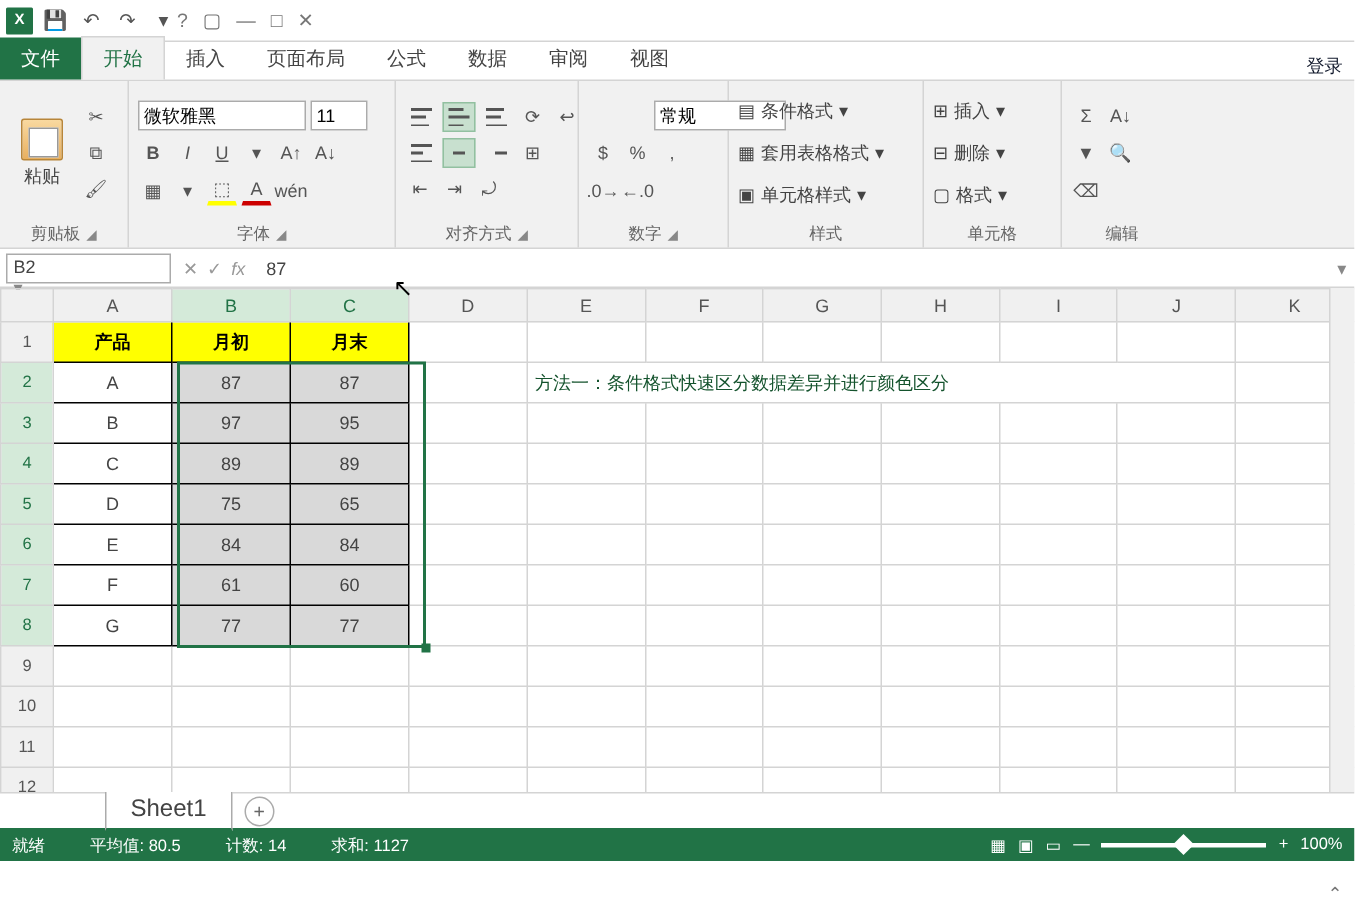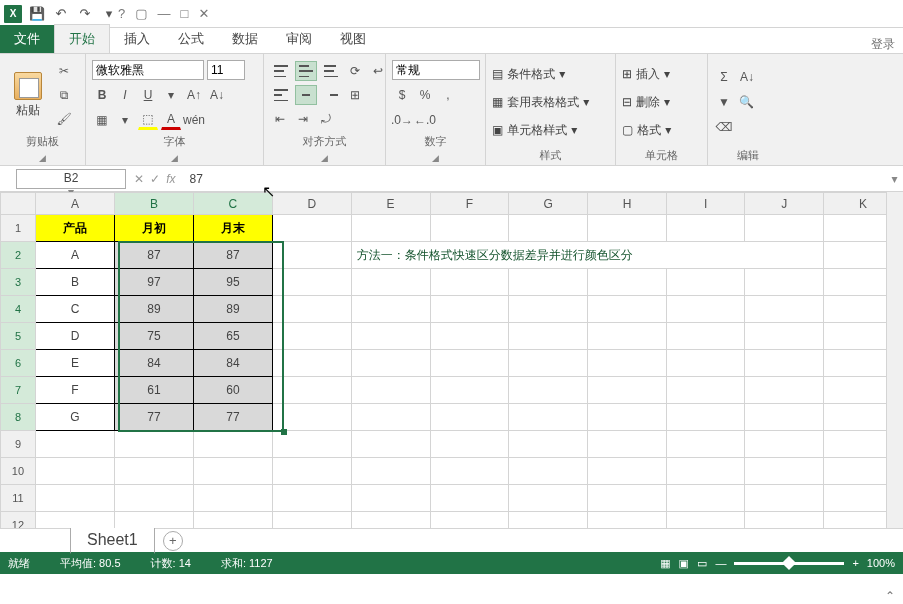--- a/index.html
+++ b/index.html
@@ -7,38 +7,38 @@
 .titlebar{height:28px;background:#fff;display:flex;align-items:center;border-bottom:1px solid #d4d4d4;}
 .titlebar .left{display:flex;align-items:center;gap:6px;padding-left:4px;}
 .app-icon{width:18px;height:18px;background:#217346;color:#fff;font-size:10px;font-weight:bold;display:flex;align-items:center;justify-content:center;border-radius:1px;}
 .qat-btn{width:18px;height:18px;display:flex;align-items:center;justify-content:center;color:#555;font-size:13px;}
 .titlebar .title{flex:1;text-align:center;font-size:12px;color:#666;}
 .titlebar .right{display:flex;align-items:center;gap:10px;padding-right:10px;color:#777;font-size:13px;}
 .tabs{height:26px;background:#fff;display:flex;align-items:flex-end;border-bottom:1px solid #d4d4d4;}
 .tab{padding:5px 14px;font-size:13px;color:#444;cursor:pointer;}
 .tab.file{background:#217346;color:#fff;}
 .tab.active{background:#f1f1f1;color:#217346;border:1px solid #d4d4d4;border-bottom:none;}
-.login{margin-left:auto;padding-right:8px;font-size:12px;color:#737373;}
+.login{margin-left:auto;padding-right:8px;font-size:12px;color:#0f172a;}
 .ribbon{height:112px;background:#f1f1f1;display:flex;border-bottom:1px solid #d4d4d4;}
 .group{border-right:1px solid #d4d4d4;padding:4px 6px 2px 6px;display:flex;flex-direction:column;}
 .group-body{flex:1;display:flex;gap:4px;}
-.group-label{font-size:11px;color:#666;text-align:center;padding-top:2px;display:flex;align-items:center;justify-content:center;gap:4px;flex-direction:column;}
+.group-label{font-size:11px;color:#666;text-align:center;padding-top:2px;display:flex;align-items:center;justify-content:center;gap:4px;}
 .dlg{font-size:9px;color:#888;}
 .big-btn{display:flex;flex-direction:column;align-items:center;justify-content:center;width:44px;gap:2px;}
 .col{display:flex;flex-direction:column;gap:4px;justify-content:center;}
 .row{display:flex;align-items:center;gap:3px;}
 .mini{width:20px;height:20px;display:flex;align-items:center;justify-content:center;font-size:12px;color:#555;border:1px solid transparent;}
 .sel{height:20px;border:1px solid #ababab;background:#fff;font-size:12px;padding:1px 3px;}
 .align-btn{width:22px;height:20px;border:1px solid transparent;display:flex;align-items:center;justify-content:center;}
 .align-btn.on{background:#c8e0cf;border-color:#92c0a0;}
 .lines{width:14px;height:12px;display:flex;flex-direction:column;justify-content:space-between;}
 .lines span{height:1.5px;background:#555;display:block;}
 .style-row{display:flex;align-items:center;gap:4px;height:24px;}
 .namebox-row{height:26px;border-bottom:1px solid #d4d4d4;display:flex;align-items:center;background:#fff;}
-.namebox{width:110px;height:20px;border:1px solid #ababab;margin-left:16px;padding:1px 4px;font-size:12px;background:#fff;display:flex;align-items:center;justify-content:space-between;flex-direction:column;}
+.namebox{width:110px;height:20px;border:1px solid #ababab;margin-left:4px;padding:1px 4px;font-size:12px;background:#fff;display:flex;align-items:flex-start;justify-content:space-between;flex-direction:column;}
 .fx-btns{display:flex;align-items:center;gap:6px;padding:0 8px;color:#999;}
 .formula{flex:1;padding:0 6px;font-size:12px;}
 .grid-wrap{position:relative;height:336px;overflow:hidden;}
 table.grid{border-collapse:collapse;table-layout:fixed;}
 .grid th,.grid td{border:1px solid #d4d4d4;height:27px;font-size:12px;text-align:center;background:#fff;font-weight:normal;}
 .grid .corner{width:36px;height:22px;background:#f0f0f0;}
 .grid thead th{background:#f0f0f0;color:#555;height:22px;}
 .grid thead th.hsel{background:#d4ead9;color:#217346;}
 .grid tbody th{width:36px;background:#f0f0f0;color:#555;font-size:11px;}
 .grid tbody th.rsel{background:#d4ead9;color:#217346;}
@@ -79,20 +79,21 @@
     <span>—</span>
     <span>□</span>
     <span>✕</span>
   </div>
 </div>
 
 <div class="tabs">
   <div class="tab file">文件</div>
   <div class="tab active">开始</div>
   <div class="tab">插入</div>
+  <div class="tab">页面布局</div>
   <div class="tab">公式</div>
   <div class="tab">数据</div>
   <div class="tab">审阅</div>
   <div class="tab">视图</div>
   <div class="login">登录</div>
 </div>
 
 <div class="ribbon">
   <div class="group" style="width:86px">
     <div class="group-body">
@@ -209,21 +210,21 @@
       </div>
     <div class="group-label">
         <span>对齐方式</span>
         <span class="dlg">◢</span>
       </div>
   </div>
 
   <div class="group" style="width:100px">
     <div class="group-body">
         <div class="col" style="gap:5px;width:100%">
-      <input class="sel" style="width: 88px;" value="常规">
+      <input class="sel" style="width: 88px; margin-left: 44px;" value="常规">
       <div class="row">
         <div class="mini">$</div>
         <div class="mini">%</div>
         <div class="mini">,</div>
       </div>
       <div class="row">
         <div class="mini">.0→</div>
         <div class="mini">←.0</div>
       </div>
     </div>

